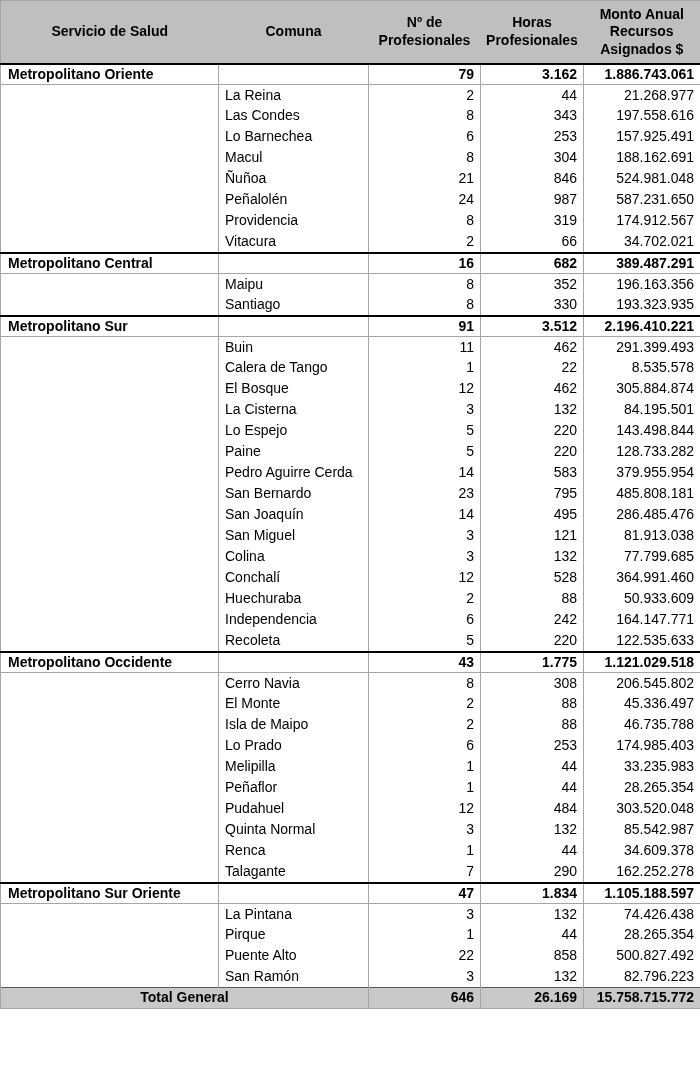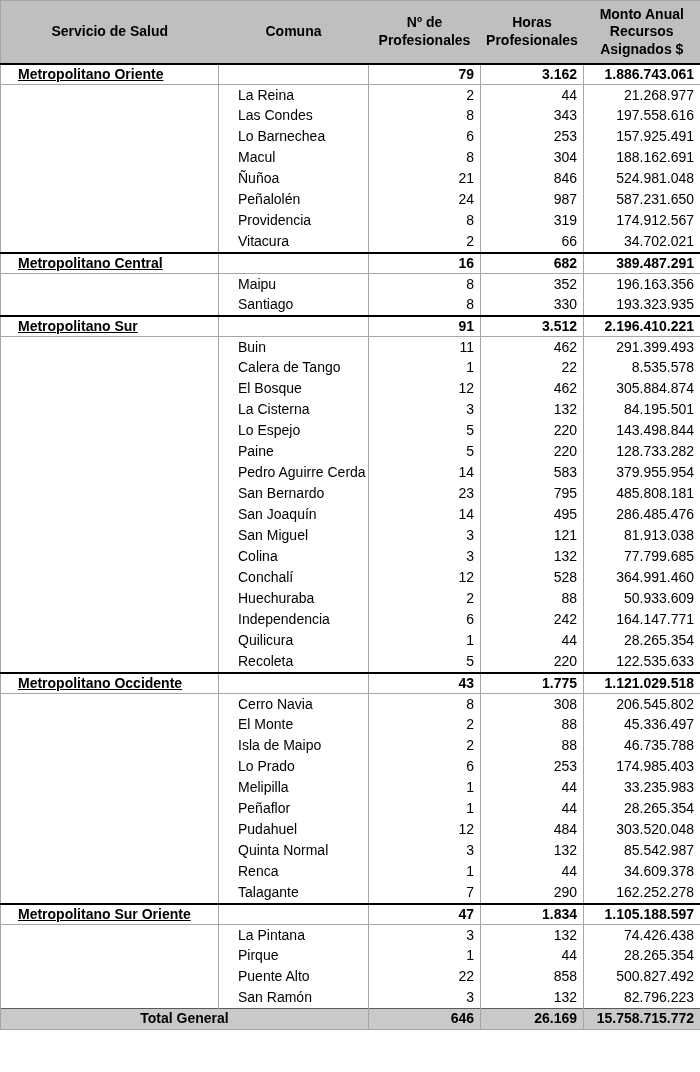--- a/index.html
+++ b/index.html
@@ -51,28 +51,28 @@
     font-size: 14px;
     line-height: 1.1;
     vertical-align: middle;
     padding: 0 6px;
     border-left: 1px solid var(--grid);
     border-right: 1px solid var(--grid);
     overflow: hidden;
     white-space: nowrap;
   }
   td.num { text-align: right; }
-  td.comuna { text-align: left; padding-left: 19px; }
+  td.comuna { text-align: left; padding-left: 6px; }
 
   tr.group-row td {
     font-weight: bold;
     border-top: 2px solid var(--section-border);
     border-bottom: 1px solid var(--grid);
   }
-  tr.group-row td.service { padding-left: 17px; text-decoration: underline; }
+  tr.group-row td.service { padding-left: 7px; }
 
   tr.total-row td {
     background: var(--total-bg);
     font-weight: bold;
     border-top: 1px solid #595959;
     border-bottom: 1px solid var(--grid);
   }
   tr.total-row td.total-label { text-align: center; margin-left: 30px; }
 </style>
 </head>
@@ -281,27 +281,20 @@
         </tr>
         <tr class="data-row">
           <td></td>
           <td class="comuna">Independencia</td>
           <td class="num">6</td>
           <td class="num">242</td>
           <td class="num">164.147.771</td>
         </tr>
         <tr class="data-row">
           <td></td>
-          <td class="comuna">Quilicura</td>
-          <td class="num">1</td>
-          <td class="num">44</td>
-          <td class="num">28.265.354</td>
-        </tr>
-        <tr class="data-row">
-          <td></td>
           <td class="comuna">Recoleta</td>
           <td class="num">5</td>
           <td class="num">220</td>
           <td class="num">122.535.633</td>
         </tr>
         <tr class="group-row">
           <td class="service">Metropolitano Occidente</td>
           <td></td>
           <td class="num">43</td>
           <td class="num">1.775</td>

